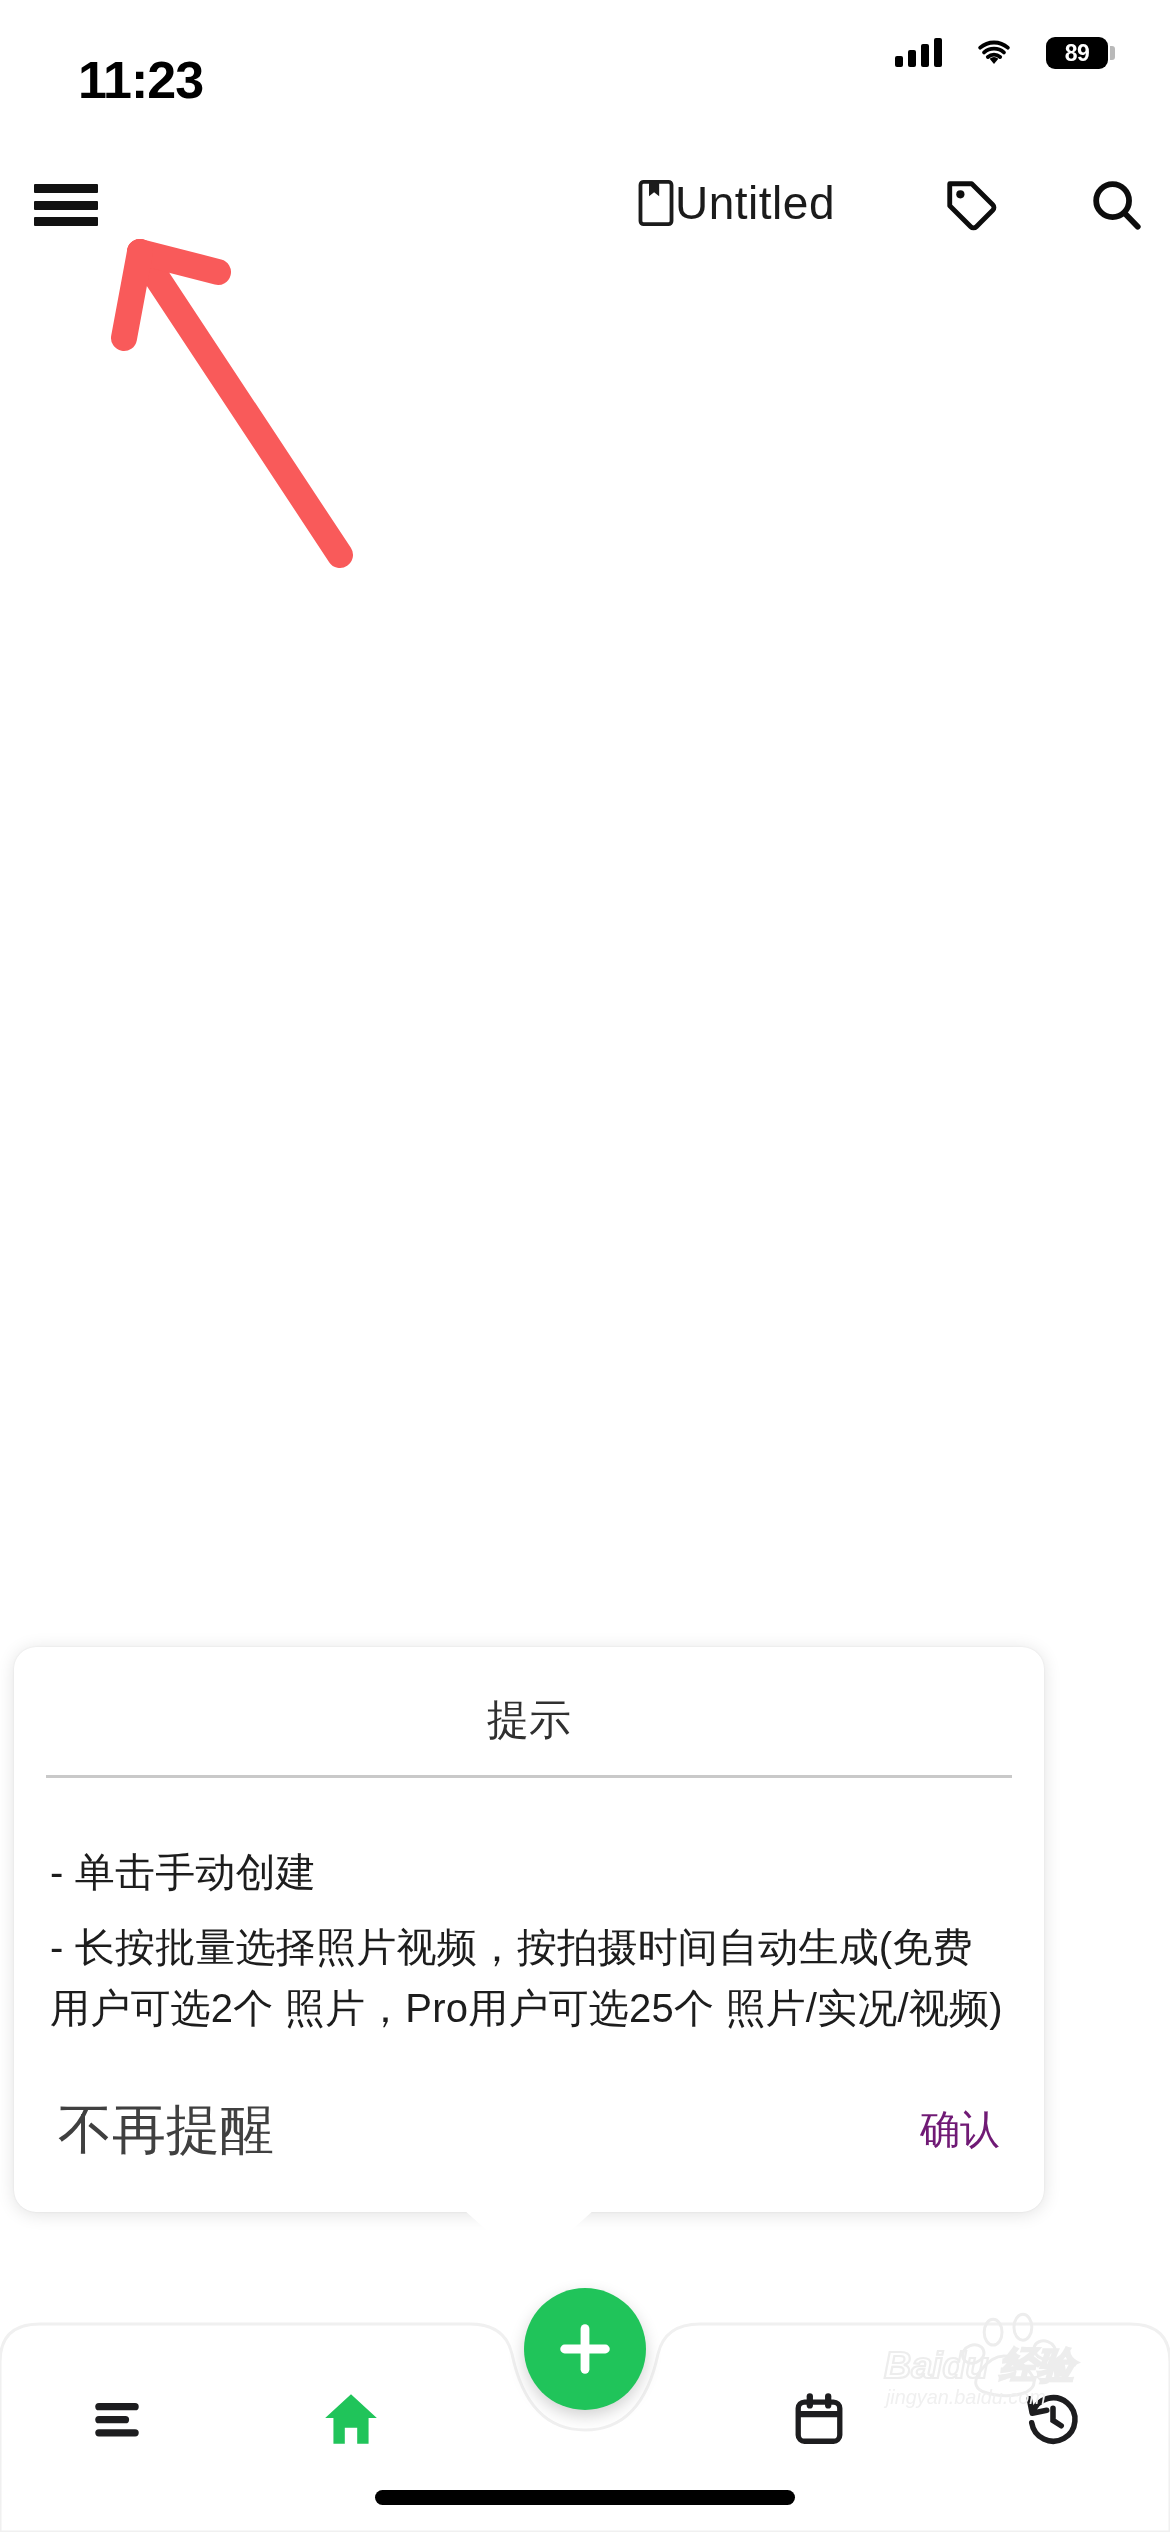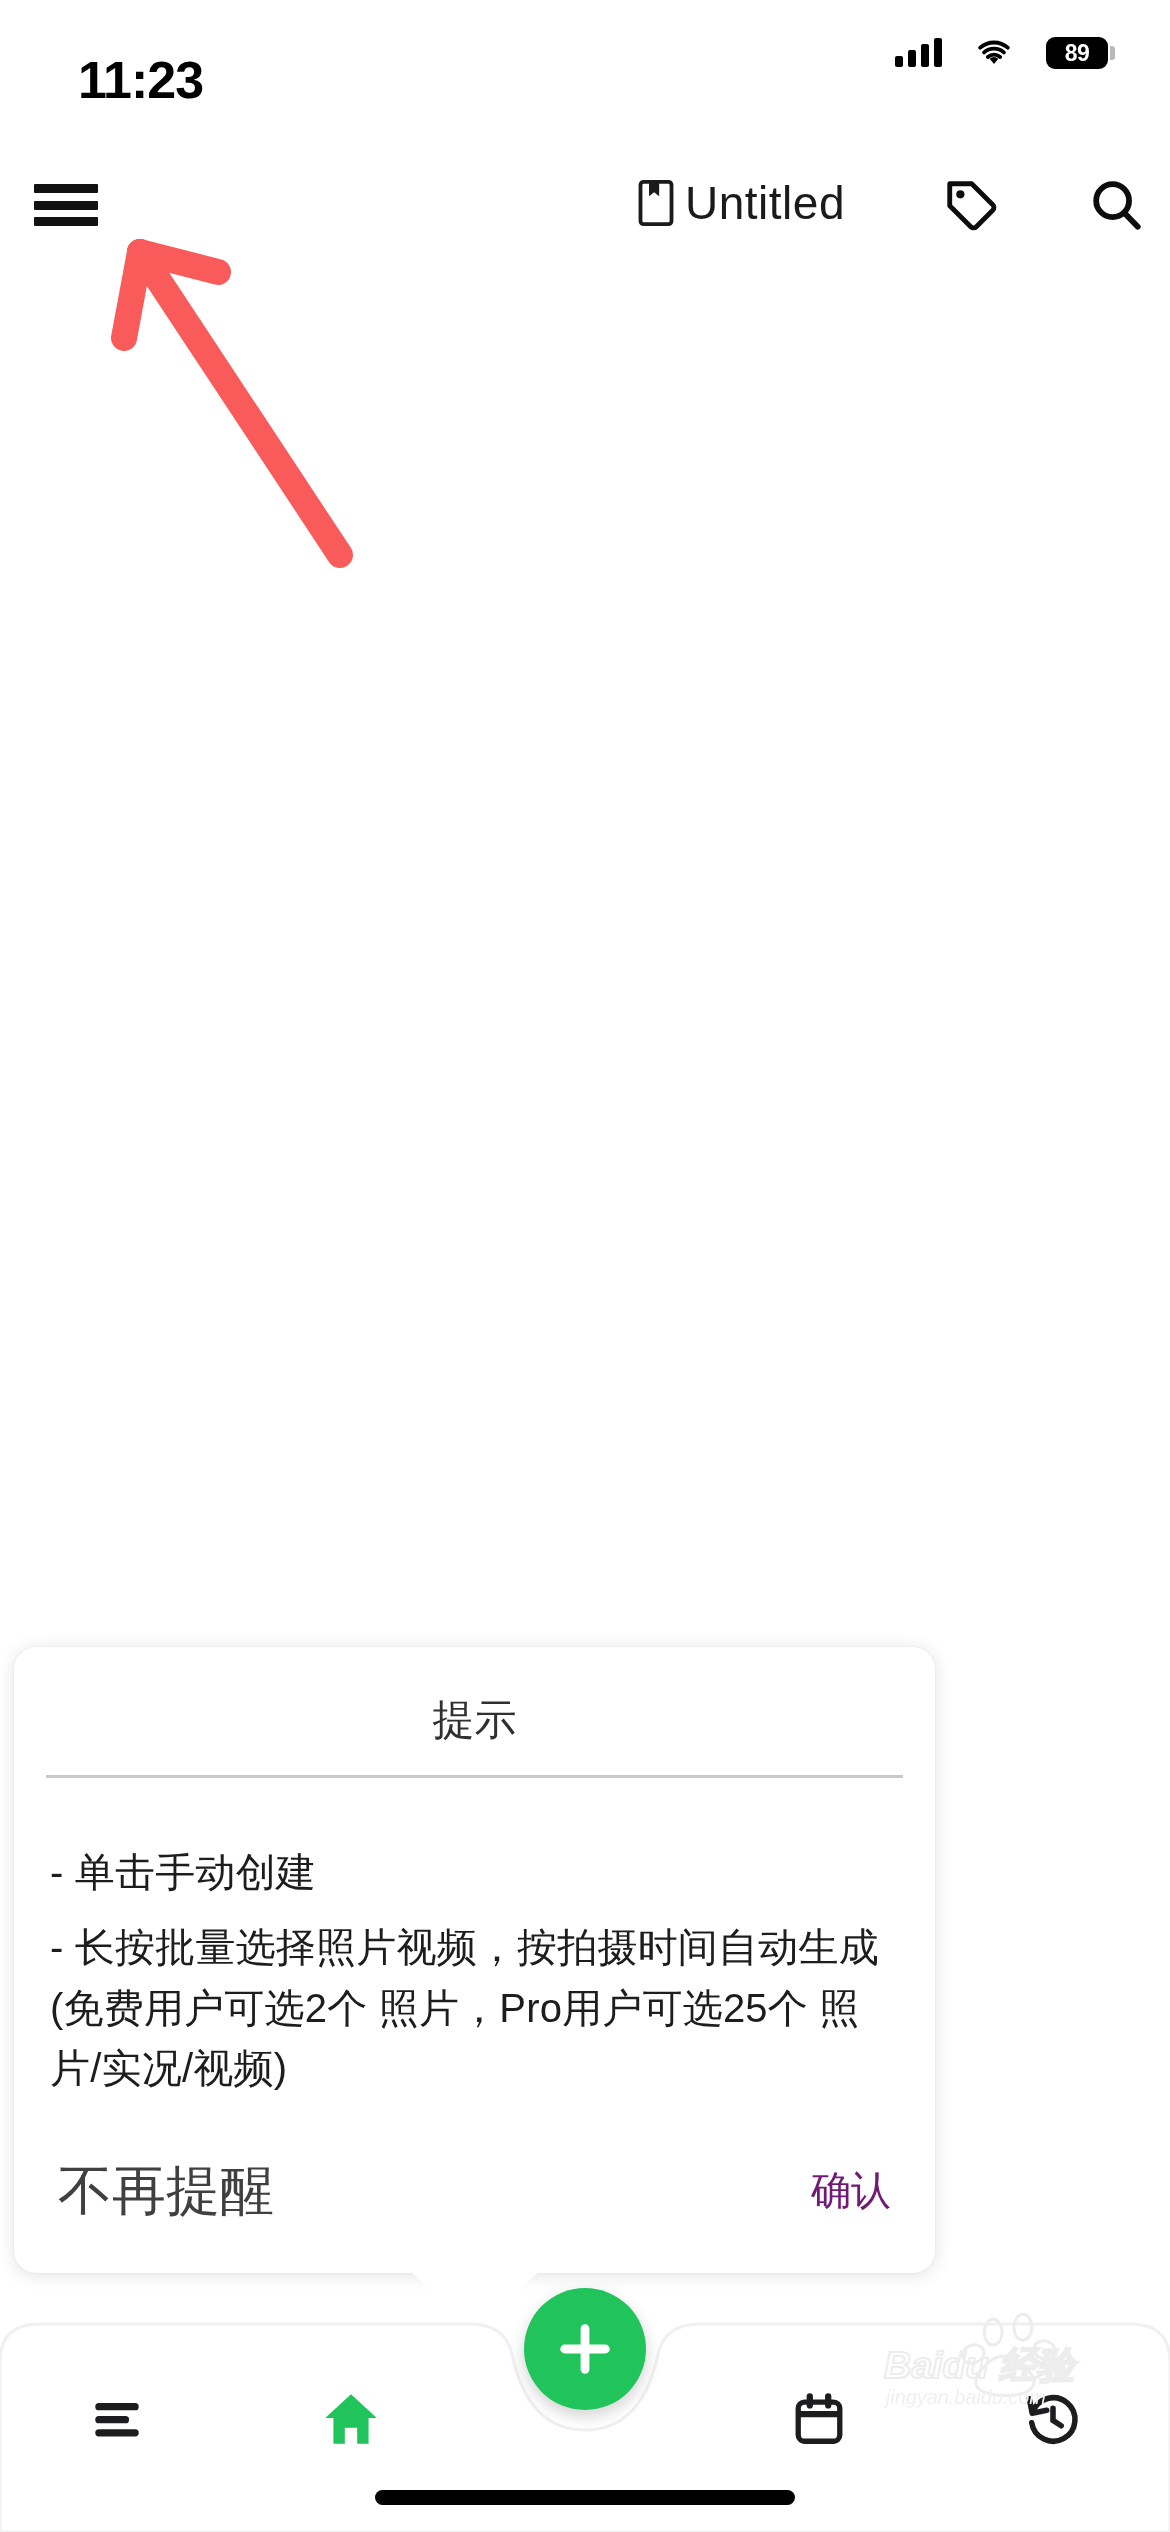--- a/index.html
+++ b/index.html
@@ -59,21 +59,21 @@
     position:absolute; left:32px; top:16px;
     width:72px; height:58px;
     display:flex; flex-direction:column; justify-content:space-between;
     padding:8px 2px;
     cursor:pointer;
   }
   .hamburger i { display:block; width:64px; height:9px; background:#111; border-radius:1px; }
 
   .title-wrap {
     position:absolute; left:637px; top:12px;
-    display:flex; align-items:center; gap:10px; height:62px;
+    display:flex; align-items:center; height:62px;
   }
   .book-icon { width:38px; height:48px; }
   .title-text {
     font-size:46px; color:#1b1b1b; font-weight:400;
     line-height:1; letter-spacing:0.5px;
   }
   .tag-btn {
     position:absolute; left:940px; top:16px;
     width:62px; height:58px; cursor:pointer;
   }
@@ -84,21 +84,21 @@
 
   
   .annot-arrow {
     position:absolute; left:0; top:0; width:1170px; height:700px;
     pointer-events:none;
   }
 
   
   .dialog {
     position:absolute; left:14px; top:1647px;
-    width:921px;
+    width:1030px;
     background:#ffffff;
     border-radius:22px;
     box-shadow:0 2px 18px rgba(0,0,0,0.12), 0 0 2px rgba(0,0,0,0.08);
   }
   .dialog-title {
     text-align:center;
     font-size:42px; color:#303030;
     padding:52px 0 34px 0;
     line-height:1;
   }

